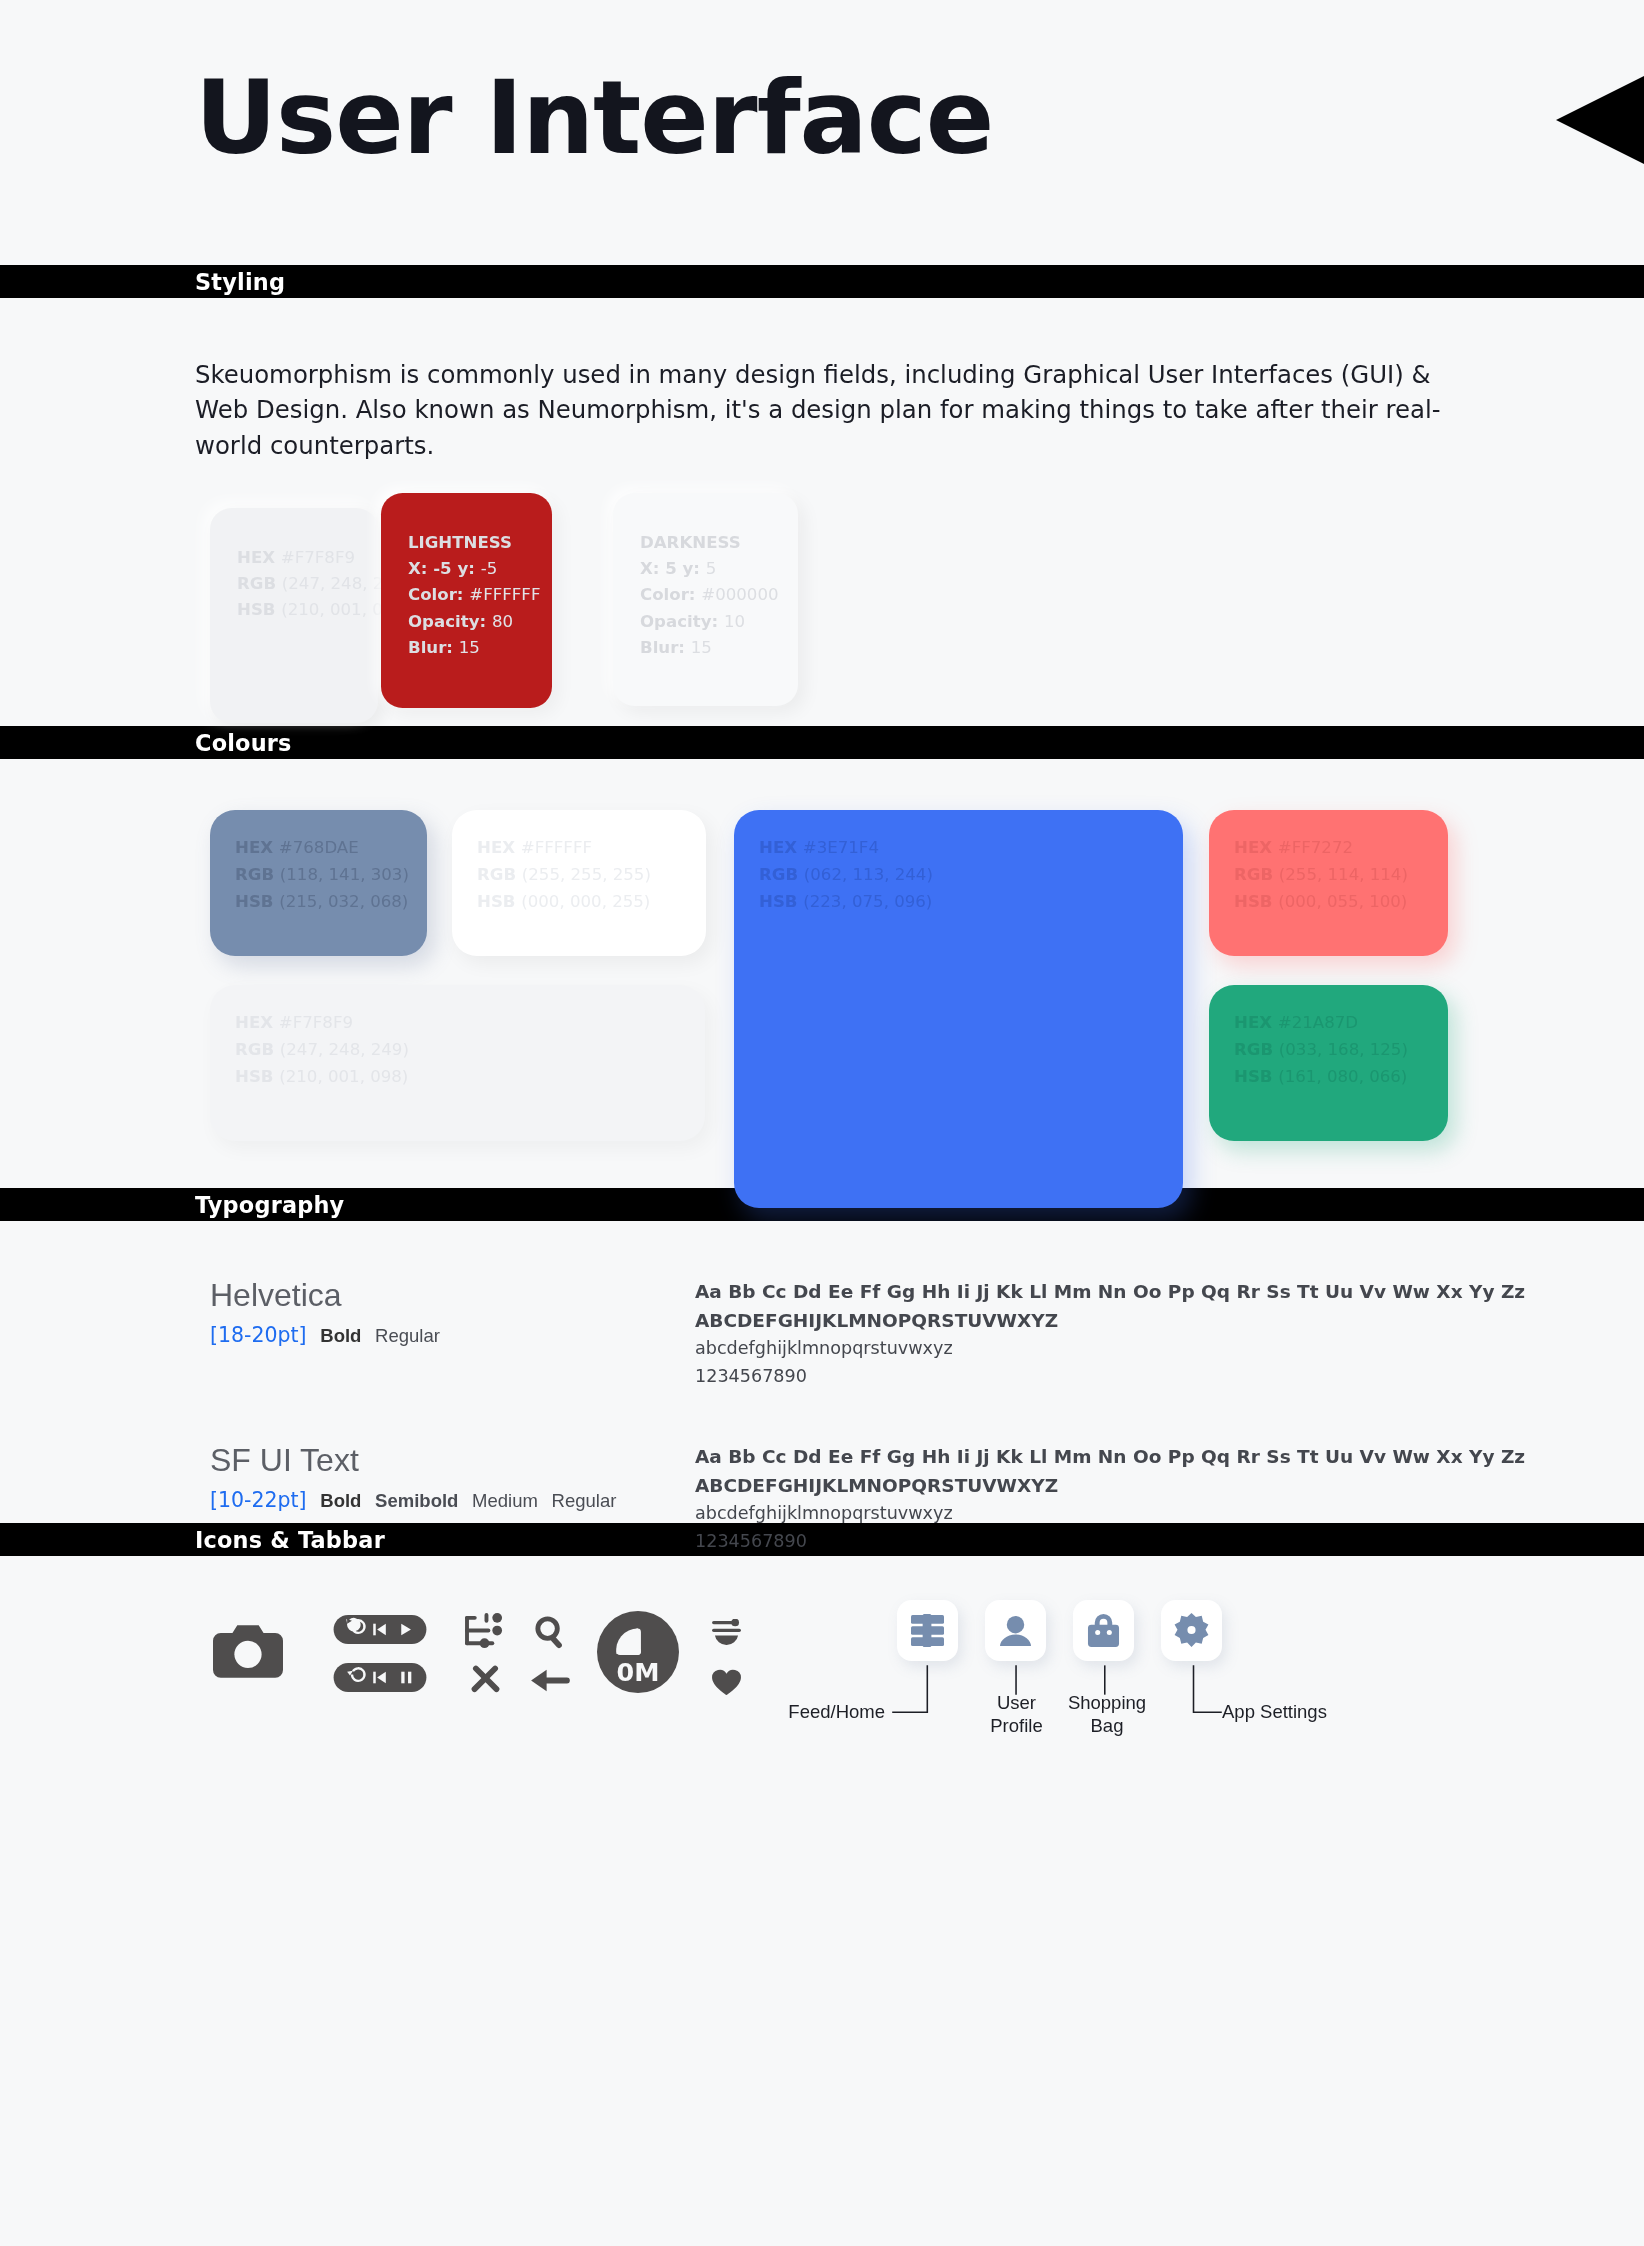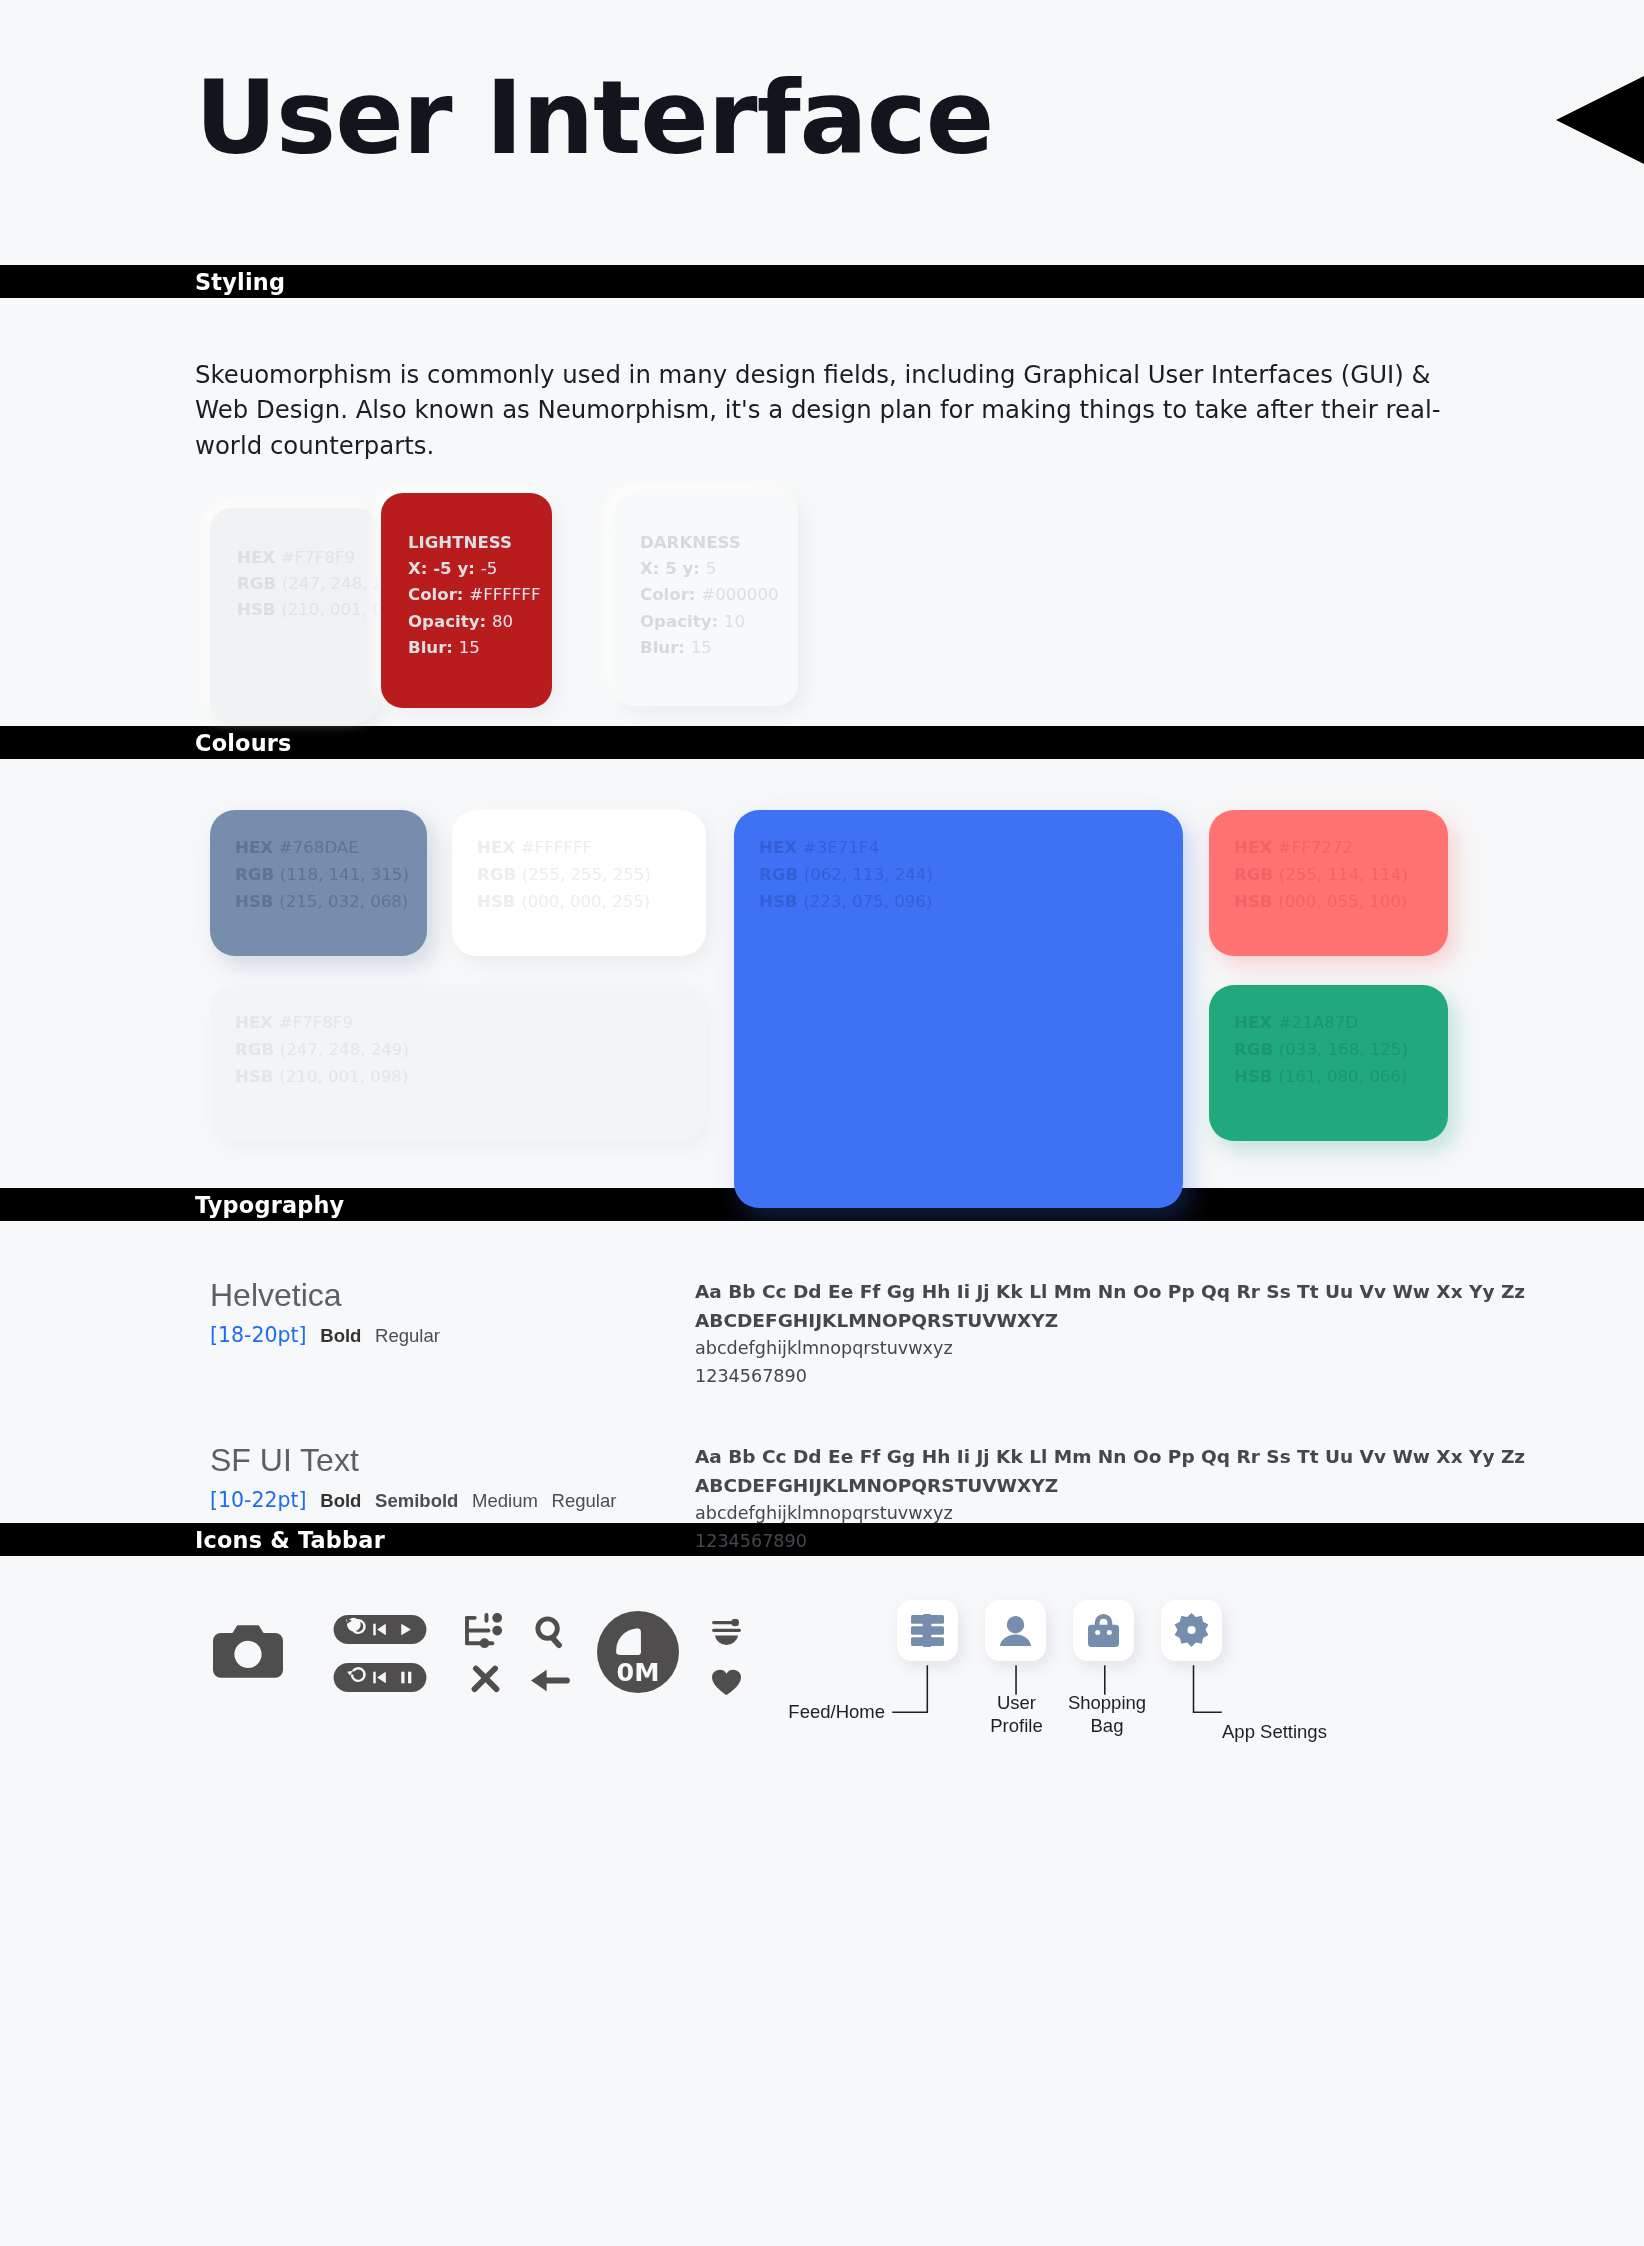--- a/index.html
+++ b/index.html
@@ -207,21 +207,21 @@
 </div>
 
 <div class="section-bar">
   <span class="label">Colours</span>
 </div>
 <div class="section-body" id="colours-body">
 
   <div class="swatch sw-slate">
     <div class="txt" style="color: rgb(95, 115, 146);">
       <span>HEX</span> <span class="v">#768DAE</span><br>
-      <span>RGB</span> <span class="v">(118, 141, 315)</span><br>
+      <span>RGB</span> <span class="v">(118, 141, 303)</span><br>
       <span>HSB</span> <span class="v">(215, 032, 068)</span>
     </div>
   </div>
 
   <div class="swatch sw-white">
     <div class="txt" style="color: rgb(235, 237, 240);">
       <span>HEX</span> <span class="v">#FFFFFF</span><br>
       <span>RGB</span> <span class="v">(255, 255, 255)</span><br>
       <span>HSB</span> <span class="v">(000, 000, 255)</span>
     </div>
@@ -422,15 +422,15 @@
   <svg class="leaders" viewBox="0 0 1686 340" preserveAspectRatio="none">
     <path d="M951 112 L951 160 L915 160" stroke="#1d1f26" stroke-width="1.6" fill="none"></path>
     <path d="M1042 112 L1042 142" stroke="#1d1f26" stroke-width="1.6" fill="none"></path>
     <path d="M1133 112 L1133 142" stroke="#1d1f26" stroke-width="1.6" fill="none"></path>
     <path d="M1224 112 L1224 160 L1253 160" stroke="#1d1f26" stroke-width="1.6" fill="none"></path>
   </svg>
 
   <div class="tab-label" style="left:700px; top:144px; width:185px; text-align:right;">Feed/Home</div>
   <div class="tab-label" style="left:953px; top:135px; width:127px;">User<br>Profile</div>
   <div class="tab-label" style="left:1034px; top:135px; width:146px;">Shopping<br>Bag</div>
-  <div class="tab-label" style="left:1222px; top:144px; width:195px; text-align:left;margin-top:20px;">App Settings</div>
+  <div class="tab-label" style="left:1222px; top:144px; width:195px; text-align:left;">App Settings</div>
 </div>
 
 
 </body></html>

